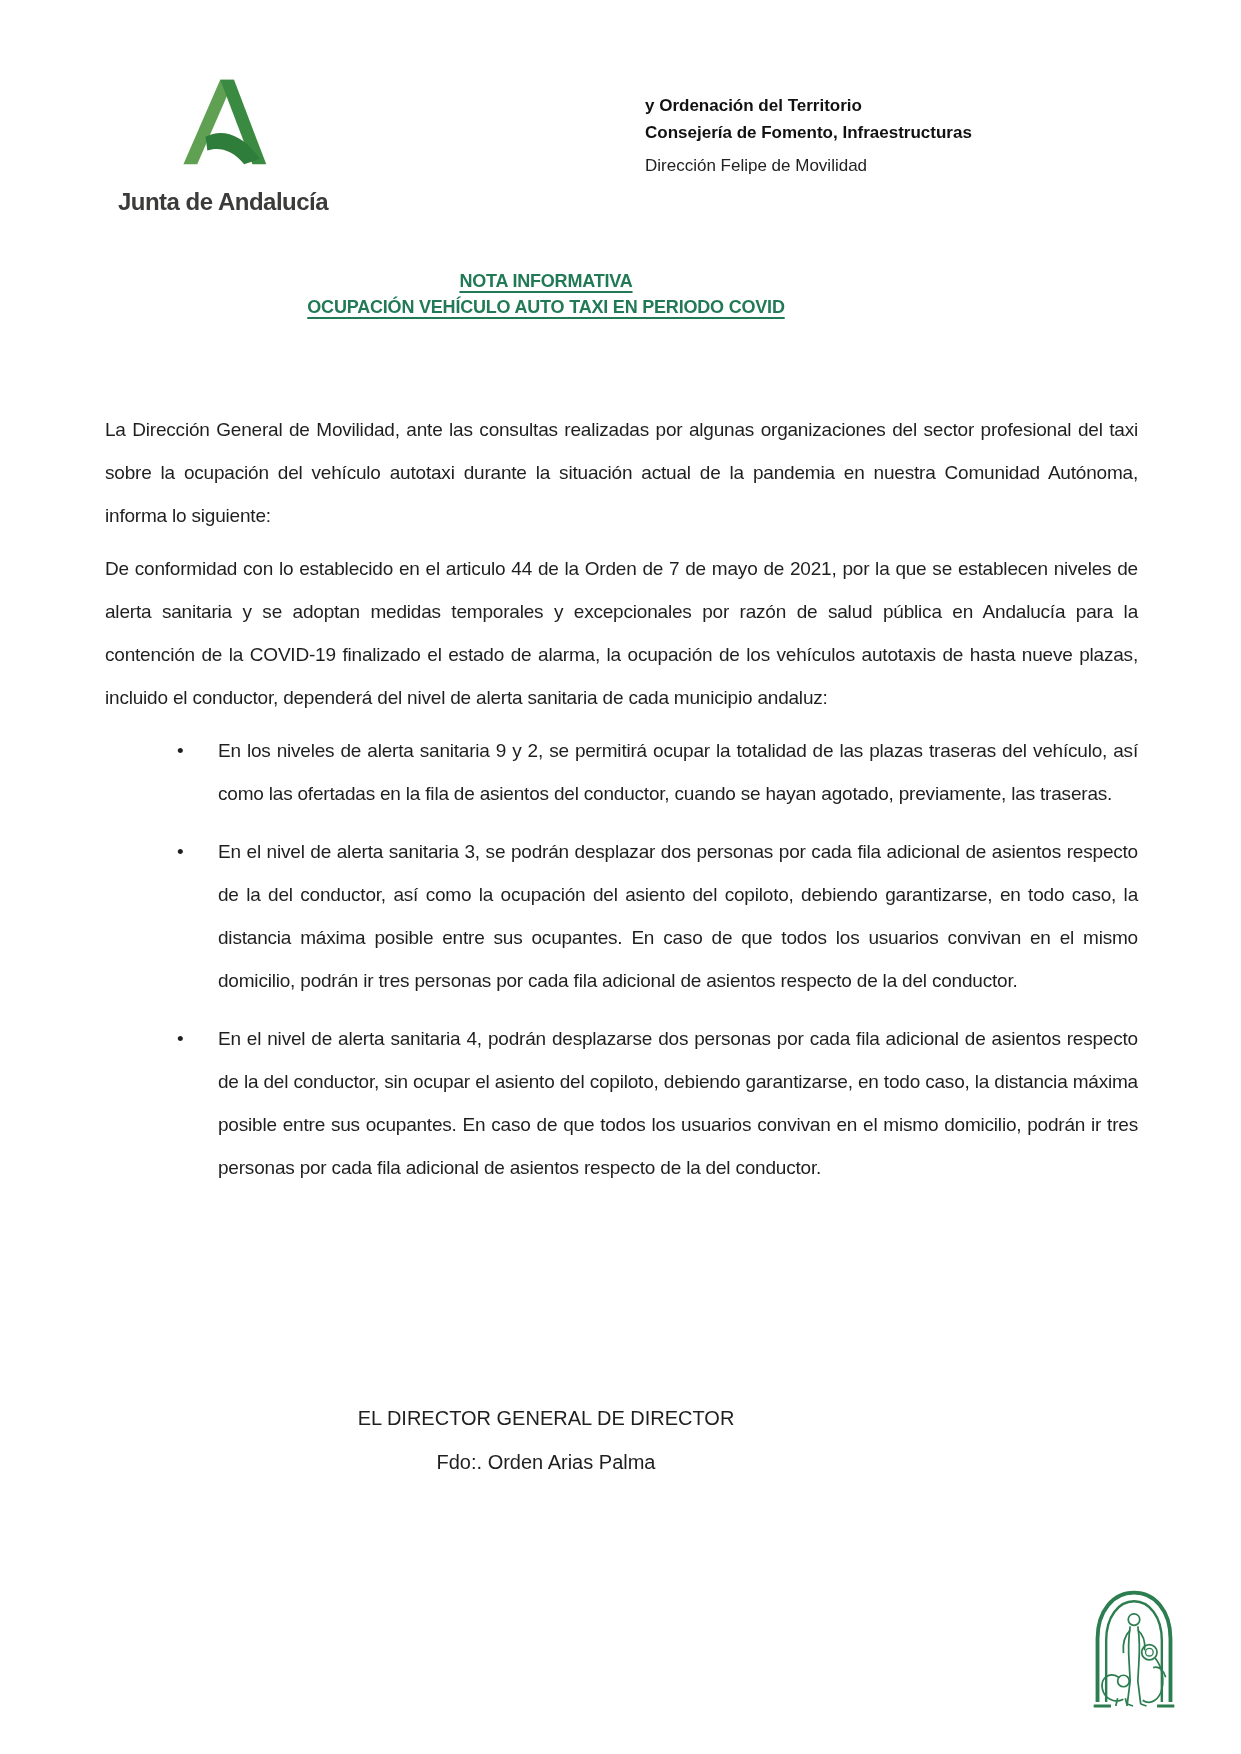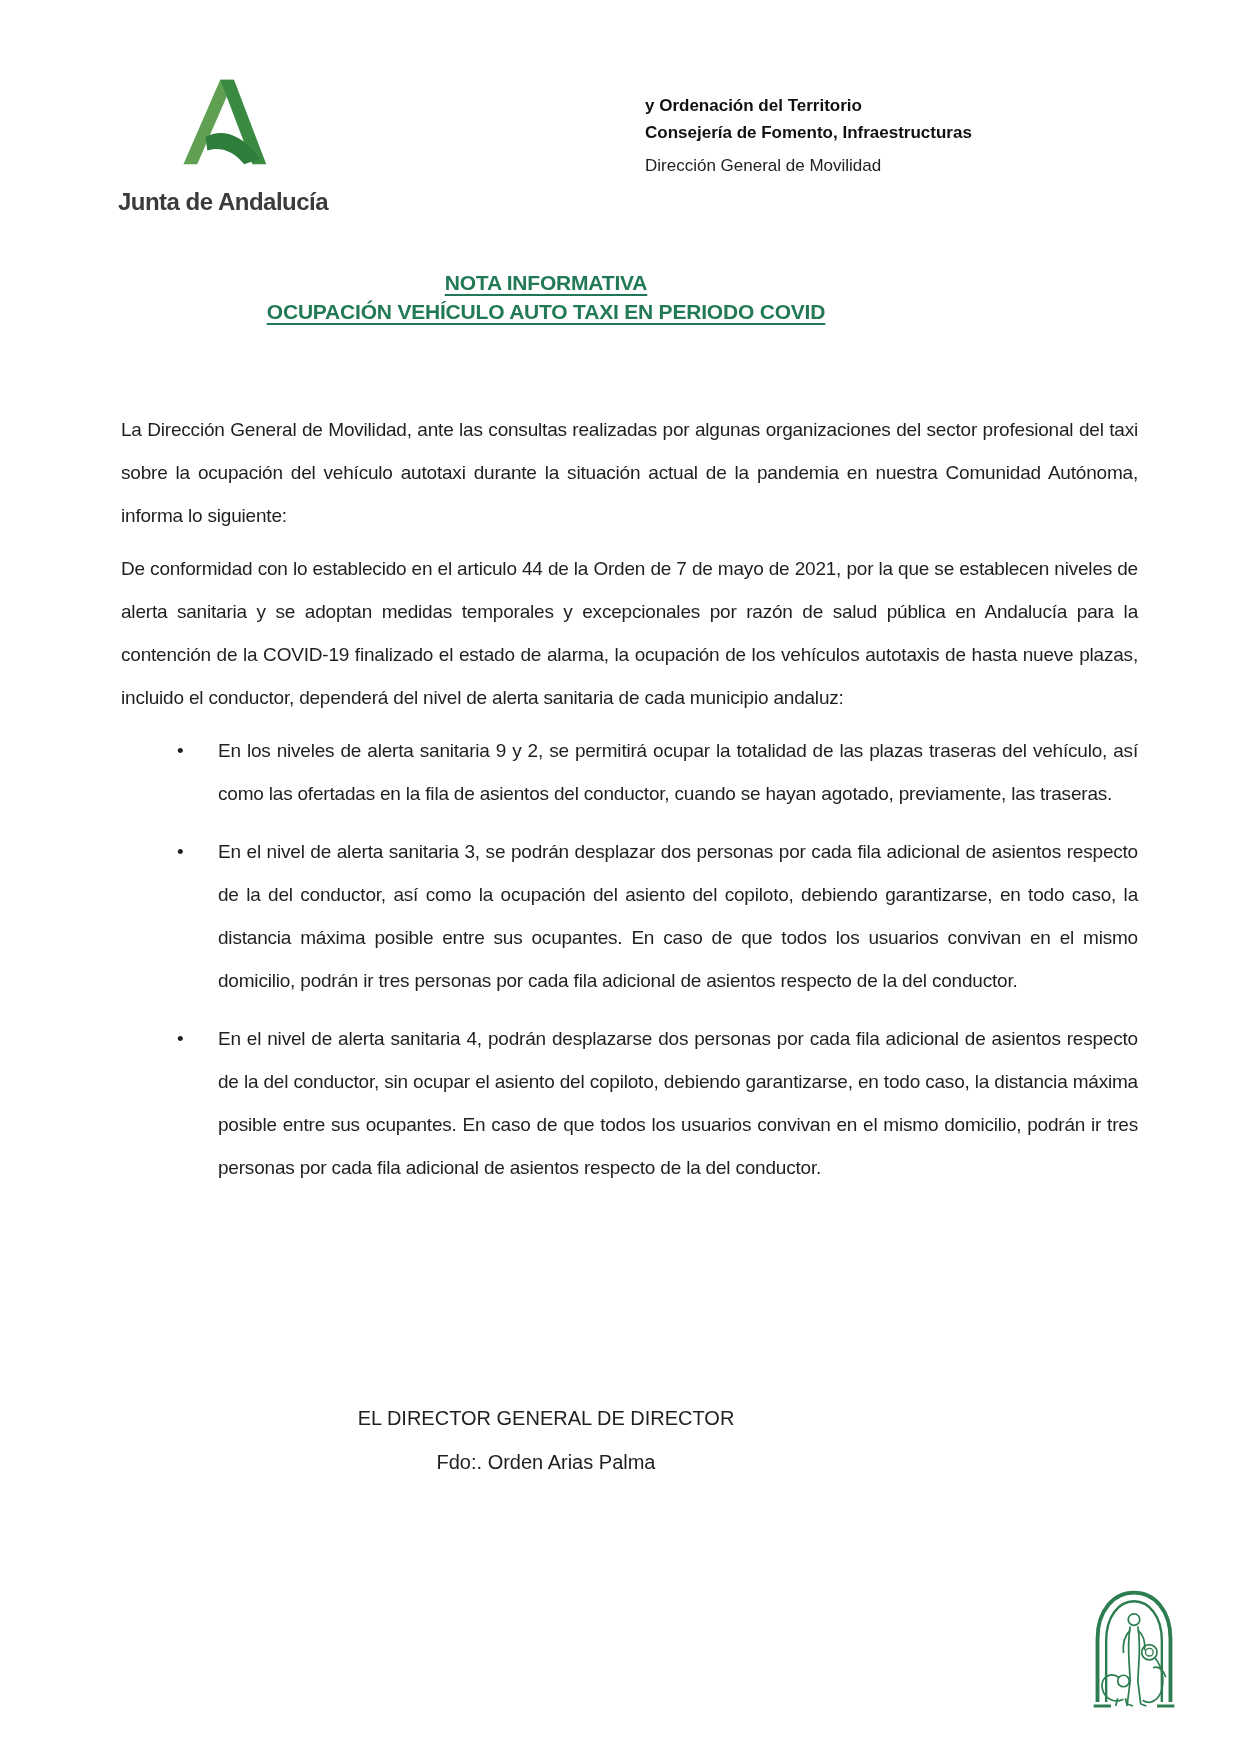--- a/index.html
+++ b/index.html
@@ -34,37 +34,37 @@
   }
 
   
   .titles {
     position:absolute; left:0; top:271px; width:1092px;
     text-align:center;
     color:var(--title_green, #217a55);
     font-weight:bold;
   }
   .titles .title-line {
-    font-size:21px;
+    font-size:18px;
     text-decoration:underline;
     text-underline-offset:4px;
     text-decoration-thickness:2px;
     letter-spacing:-0.2px;
   }
   .titles .title-line + .title-line { margin-top:5px; }
 
   
   .content {
     position:absolute; left:105px; top:408px; width:1033px;
     font-size:19px; line-height:43px;
     text-align:justify;
     letter-spacing:-0.2px;
     color:var(--text, #1f1f1f);
   }
-  .content p { margin:0 0 10px 16px; }
+  .content p { margin:0 0 10px 0; }
 
   ul.bullets { margin:6px 0 0 0; padding:0; list-style:none; }
   ul.bullets li {
     position:relative;
     padding-left:113px;
     margin-bottom:15px;
   }
   ul.bullets li::before {
     content:"\2022";
     position:absolute; left:72px; top:0;
@@ -99,21 +99,21 @@
         <polygon points="47,4 62,4 97,96 82,96" fill="#3a8a41"></polygon>
         <path d="M31,66 C50,56 72,64 90,90 L73,96 C60,79 44,77 33,81 Z" fill="#2e7d3b"></path>
       </svg>
     </span>
     <div class="logo-text">Junta de Andalucía</div>
   </div>
 
   <div class="header-right">
     <div class="org-line">y Ordenación del Territorio</div>
     <div class="org-line">Consejería de Fomento, Infraestructuras</div>
-    <div class="dept-line">Dirección General de Movilidad</div>
+    <div class="dept-line">Dirección Felipe de Movilidad</div>
   </div>
 
   <div class="titles">
     <div class="title-line">NOTA INFORMATIVA</div>
     <div class="title-line">OCUPACIÓN VEHÍCULO AUTO TAXI EN PERIODO COVID</div>
   </div>
 
   <div class="content">
     <p>La Dirección General de Movilidad, ante las consultas realizadas por algunas organizaciones del sector profesional del taxi sobre la ocupación del vehículo autotaxi durante la situación actual de la pandemia en nuestra Comunidad Autónoma, informa lo siguiente:</p>
     <p>De conformidad con lo establecido en el articulo 44 de la Orden de 7 de mayo de 2021, por la que se establecen niveles de alerta sanitaria  y se adoptan medidas temporales y excepcionales por razón de salud pública en Andalucía para la contención de la COVID-19 finalizado el estado de alarma, la ocupación de los vehículos autotaxis de hasta nueve plazas, incluido el conductor, dependerá del nivel de alerta sanitaria de cada municipio andaluz:</p>

